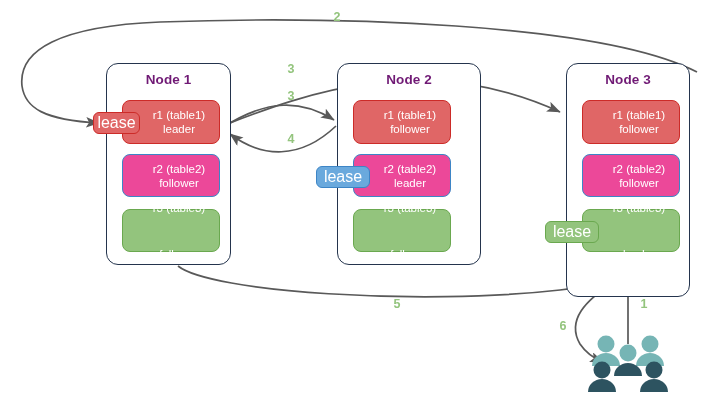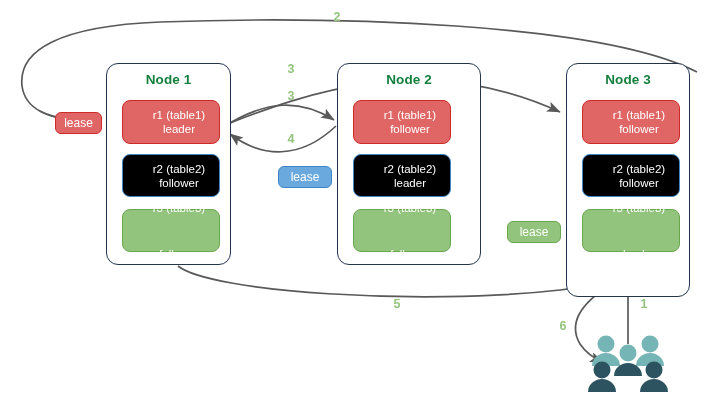--- a/index.html
+++ b/index.html
@@ -13,41 +13,41 @@
   .node{
     position:absolute;
     border:1.4px solid #24344d;
     border-radius:12px;
     background:#ffffff;
     box-sizing:border-box;
   }
   .node-title{
     position:absolute;left:0;right:0;top:8px;
     text-align:center;
-    font-size:13.5px;font-weight:bold;color:#15803d;
+    font-size:13.5px;font-weight:bold;color:#701a75;
     letter-spacing:.1px;
   }
   .replica{
     position:absolute;
     border-radius:8px;
     box-sizing:border-box;
     display:flex;flex-direction:column;align-items:center;justify-content:center;
     color:#ffffff;font-size:11.5px;line-height:14px;text-align:center;
   }
   .replica .l1,.replica .l2{display:block;margin-left:16px;}
   .r-red{background:#e06666;border:1.6px solid #cc2b28;}
-  .r-blue{background:#000000;border:1.6px solid #3d85c6;}
+  .r-blue{background:#ec4899;border:1.6px solid #3d85c6;}
   .r-green{background:#93c47d;border:1.6px solid #6aa84f;gap:32px;}
 
   .lease{
     position:absolute;
     border-radius:6px;
     box-sizing:border-box;
     display:flex;align-items:center;justify-content:center;
-    color:#ffffff;font-size:12px;
+    color:#ffffff;font-size:16px;margin-left:38px;
   }
   .lease-red{background:#e06666;border:1.6px solid #cc2b28;}
   .lease-blue{background:#6aa9dd;border:1.6px solid #3d85c6;}
   .lease-green{background:#93c47d;border:1.6px solid #6aa84f;}
 
   .step{
     position:absolute;
     color:#93c47d;
     font-size:12.5px;font-weight:bold;
     text-align:center;

